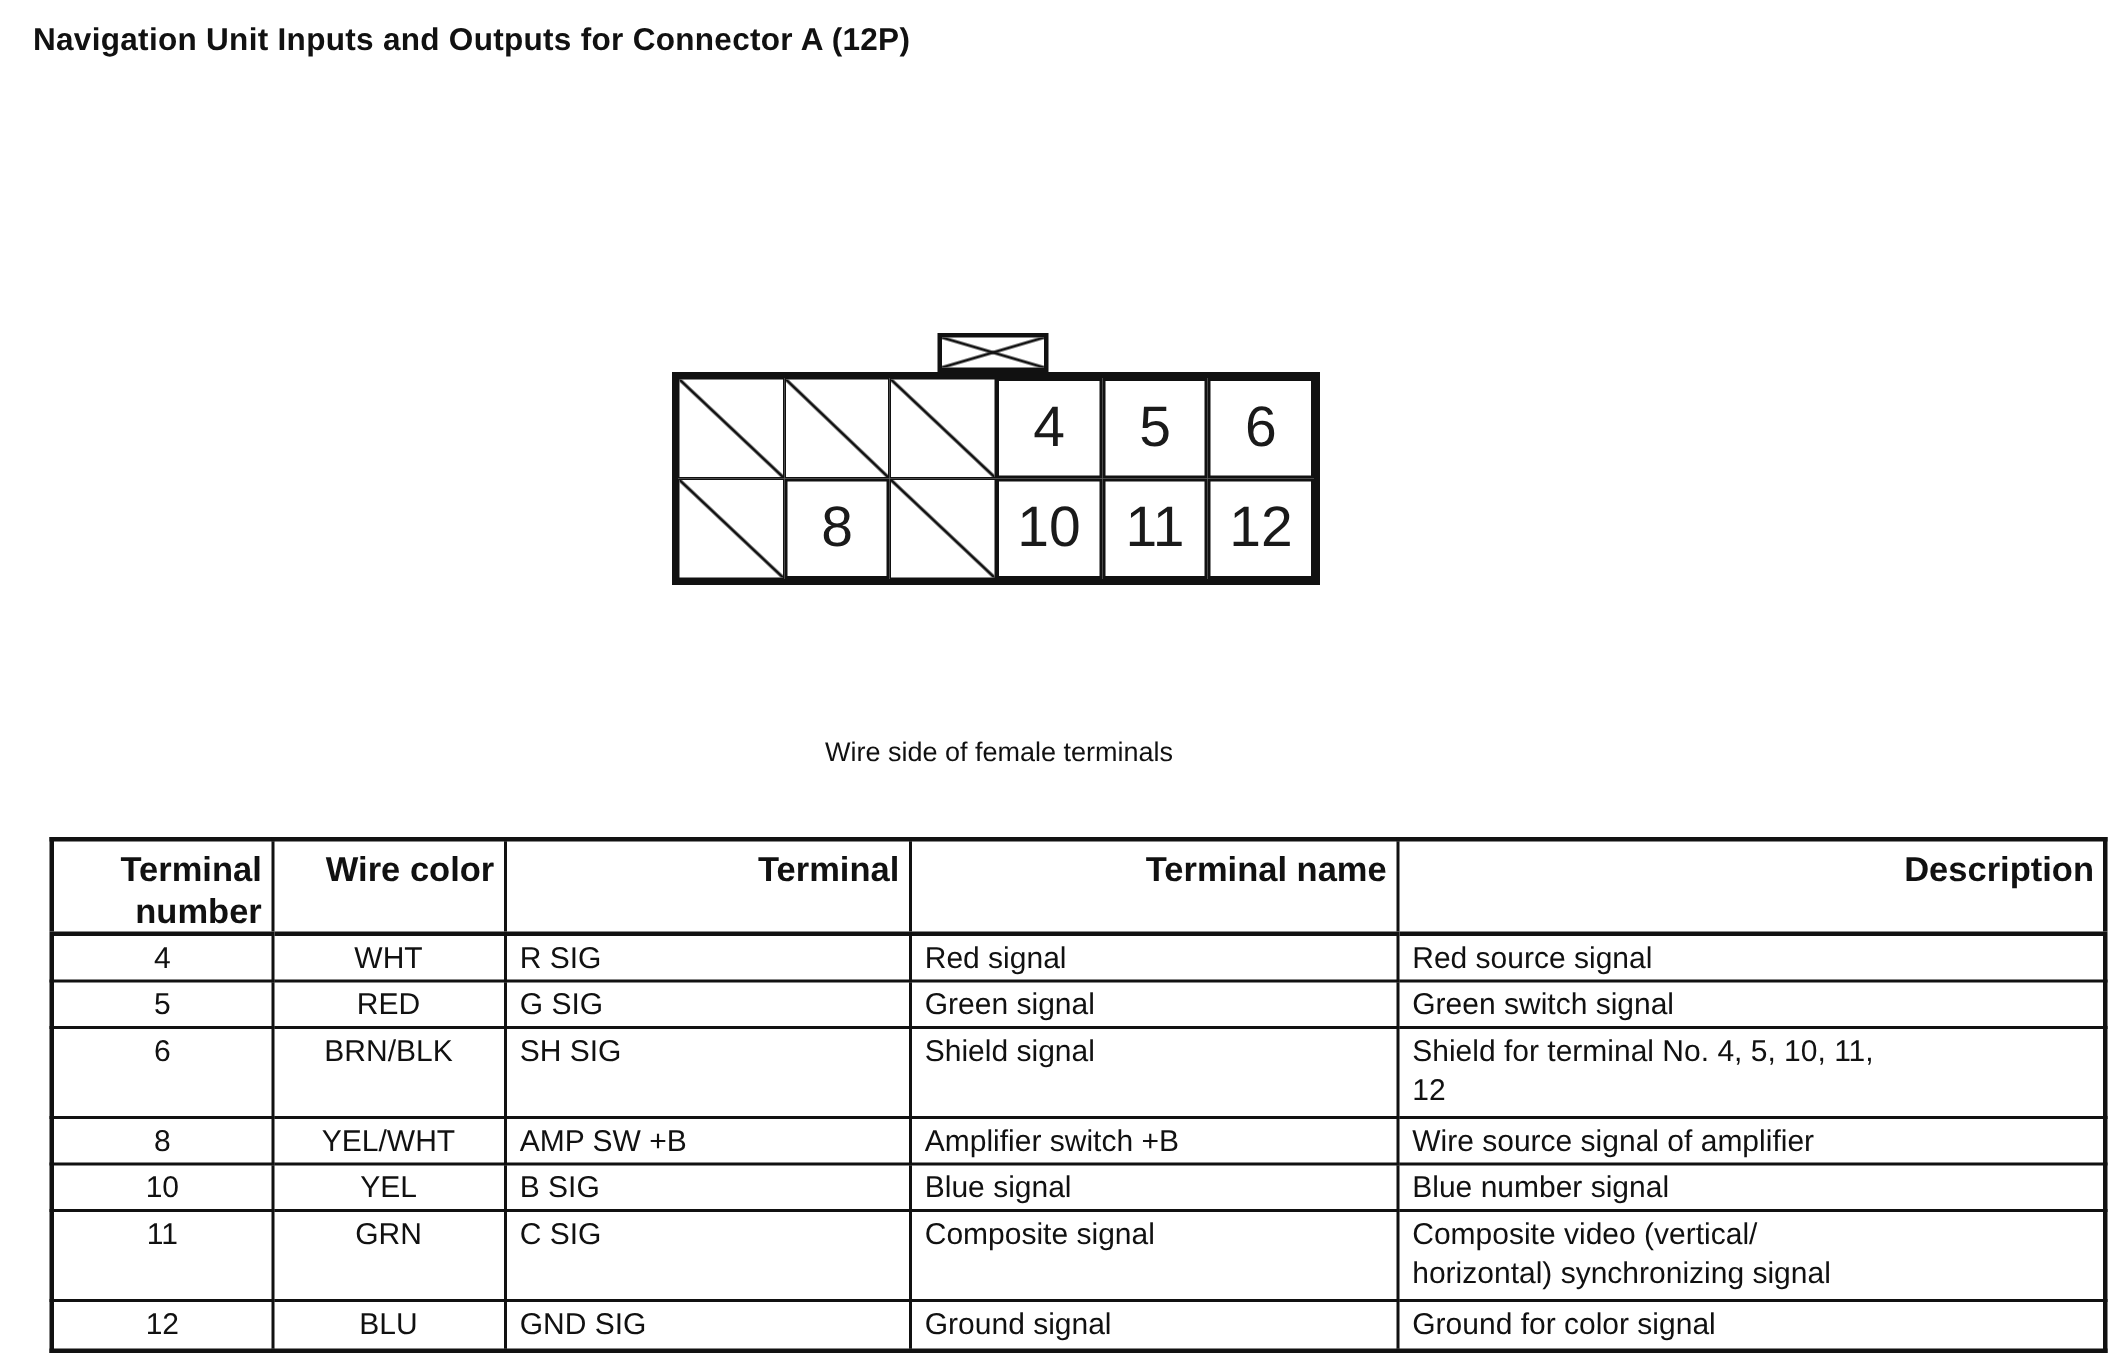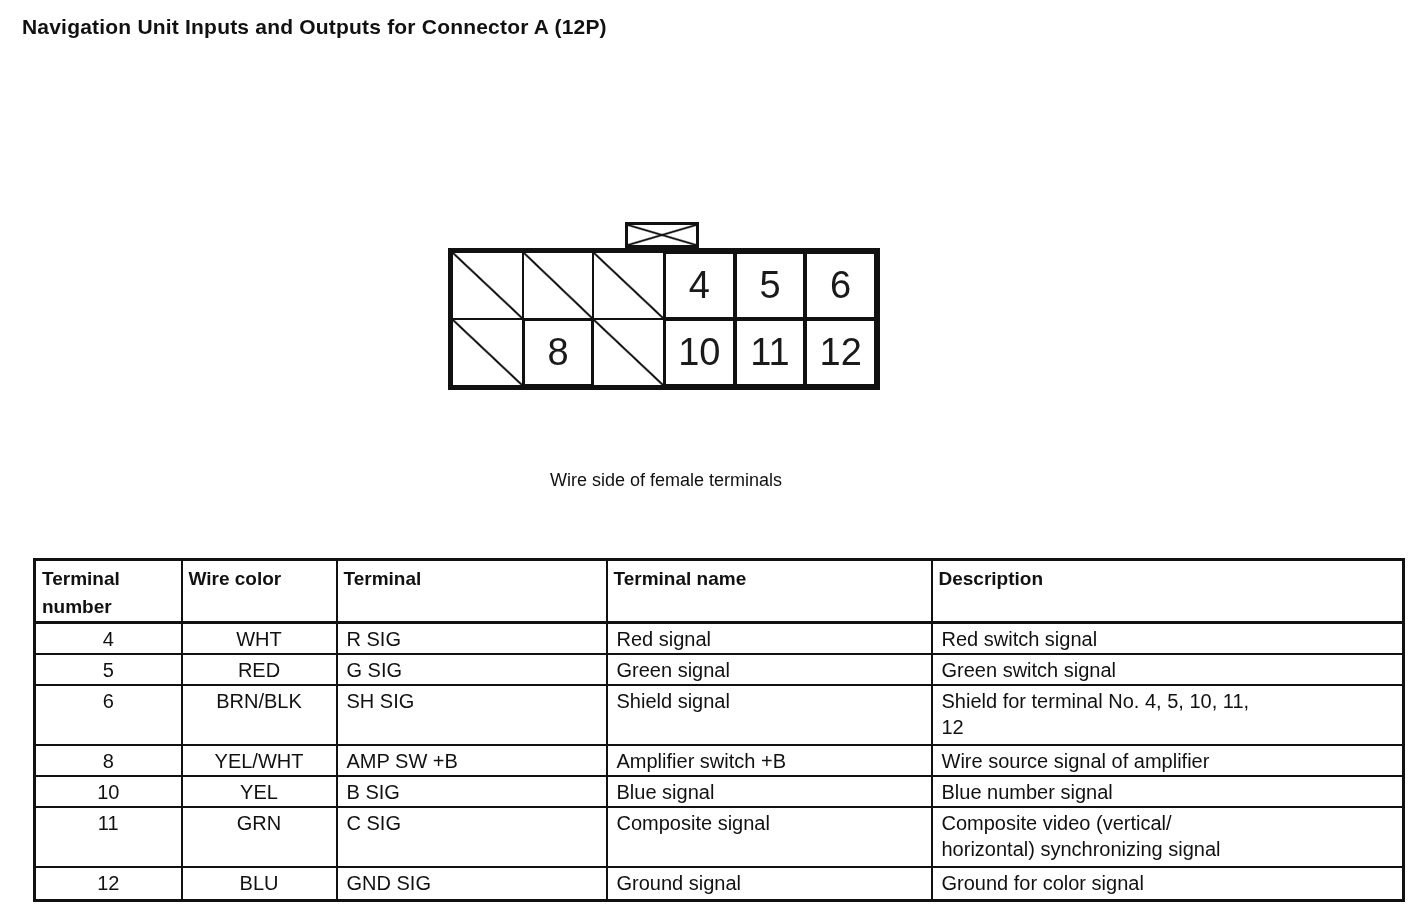--- a/index.html
+++ b/index.html
@@ -19,21 +19,21 @@
     font-size: 21px; font-weight: bold; letter-spacing: 0.2px;
     white-space: nowrap;
   }
   .diag-heading {
     position: absolute; left: 646px; top: 106px;
     transform: translateX(-50%);
     font-size: 18px; font-weight: bold; letter-spacing: 0.2px;
     white-space: nowrap;
   }
   .caption {
-    position: absolute; left: 666px; top: 470px;
+    position: absolute; left: 666px; top: 491px;
     transform: translateX(-50%);
     font-size: 18px; white-space: nowrap;
   }
 
   
   .connector { position: absolute; left: 448px; top: 222px; width: 432px; }
   .lock-tab {
     position: relative; margin-left: 177px;
     width: 74px; height: 26px;
     border: 3px solid #111; box-sizing: border-box;
@@ -68,22 +68,22 @@
     border-collapse: collapse; table-layout: fixed;
     border: 3px solid #111;
   }
   .tbl th, .tbl td {
     border: 2px solid #111;
     white-space: pre-line;
     overflow: hidden;
   }
   .tbl thead th {
     height: 61px; box-sizing: border-box;
-    font-size: 19px; font-weight: bold;
-    vertical-align: top; text-align: left;
+    font-size: 23px; font-weight: bold;
+    vertical-align: top; text-align: right;
     padding: 4px 6px 0;
     border-bottom: 3px solid #111;
     line-height: 28px;
   }
   .tbl td {
     font-size: 20px; line-height: 26px;
     vertical-align: top;
     padding: 2px 9px 1px;
   }
   .tbl td.c0, .tbl td.c1 { text-align: center; padding-left: 2px; padding-right: 2px; }
@@ -136,21 +136,21 @@
         <th>Terminal name</th>
         <th>Description</th>
       </tr>
     </thead>
     <tbody>
         <tr>
           <td class="c0">4</td>
           <td class="c1">WHT</td>
           <td class="c2">R SIG</td>
           <td class="c3">Red signal</td>
-          <td class="c4">Red switch signal</td>
+          <td class="c4">Red source signal</td>
         </tr>
         <tr>
           <td class="c0">5</td>
           <td class="c1">RED</td>
           <td class="c2">G SIG</td>
           <td class="c3">Green signal</td>
           <td class="c4">Green switch signal</td>
         </tr>
         <tr>
           <td class="c0">6</td>

